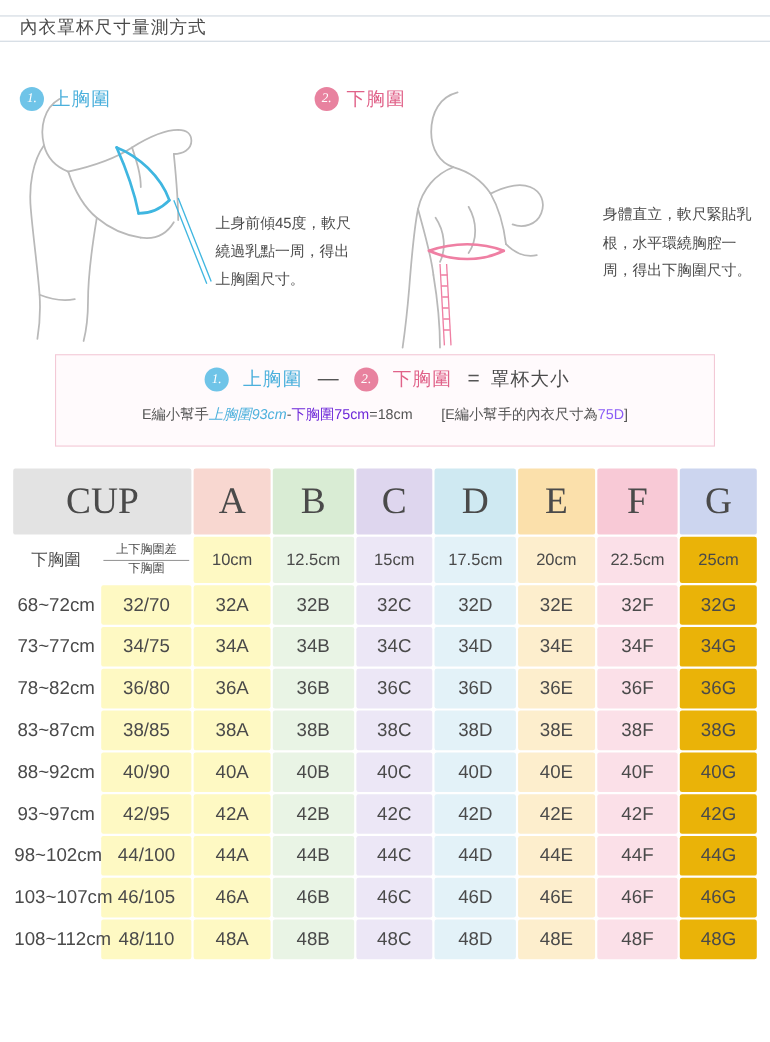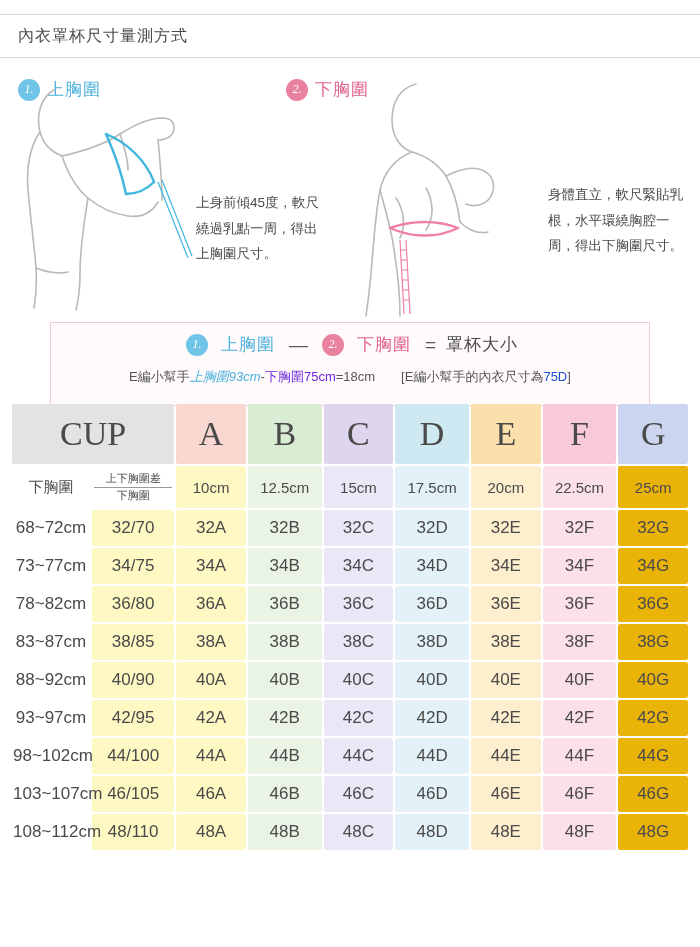--- a/index.html
+++ b/index.html
@@ -18,25 +18,25 @@
     position: relative;
     width: 700px;
     height: 947px;
   }
 
   
   .header {
     position: absolute;
     left: 0; top: 14px;
     width: 700px;
-    height: 44px;
+    height: 24px;
     border-top: 1px solid #cfd8e0;
     border-bottom: 1px solid #cfd8e0;
     display: flex;
-    align-items: center;
+    align-items: flex-start;
     box-sizing: border-box;
   }
   .header-title {
     font-size: 16px;
     color: #4a4a4a;
     letter-spacing: 1px;
     padding-left: 18px;
   }
 
   
@@ -124,26 +124,26 @@
     display: flex;
     align-items: baseline;
     justify-content: center;
     margin-top: 12px;
     font-size: 13px;
     color: #555;
   }
   .sub-blue { color: #4cb0dc; font-style: italic; }
   .sub-pink { color: #6d28d9; }
   .sub-note { margin-left: 26px; color: #555; }
-  .sub-note .hl { color: #1d4ed8; }
+  .sub-note .hl { color: #8b5cf6; }
 
   
   .table-wrap {
     position: absolute;
-    left: 10px; top: 402px;
+    left: 10px; top: 424px;
     width: 680px;
   }
   table.size-table {
     border-collapse: separate;
     border-spacing: 2px;
     width: 680px;
     table-layout: fixed;
   }
   table.size-table td {
     text-align: center;

